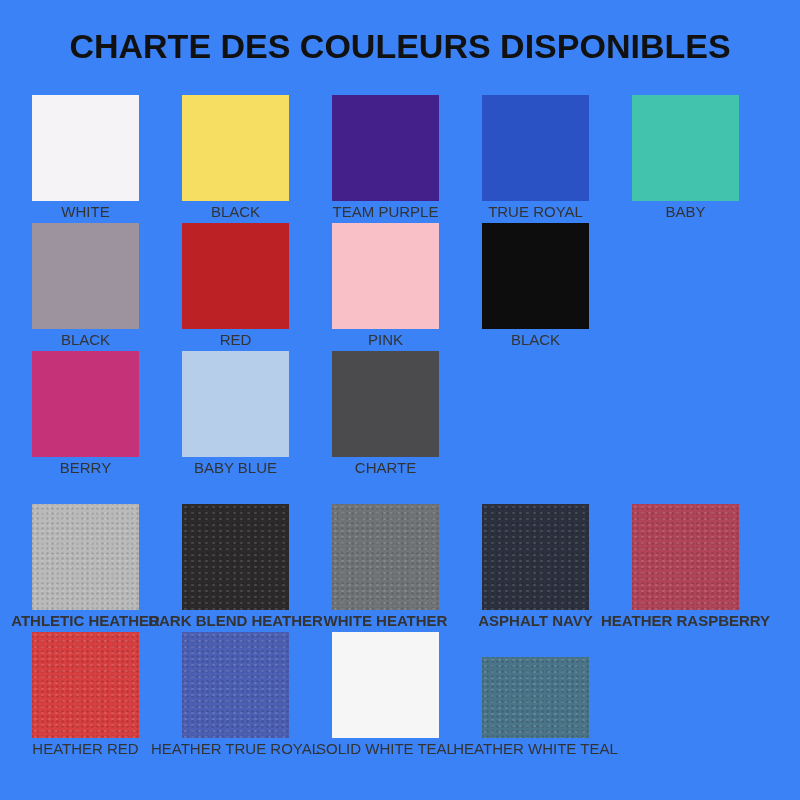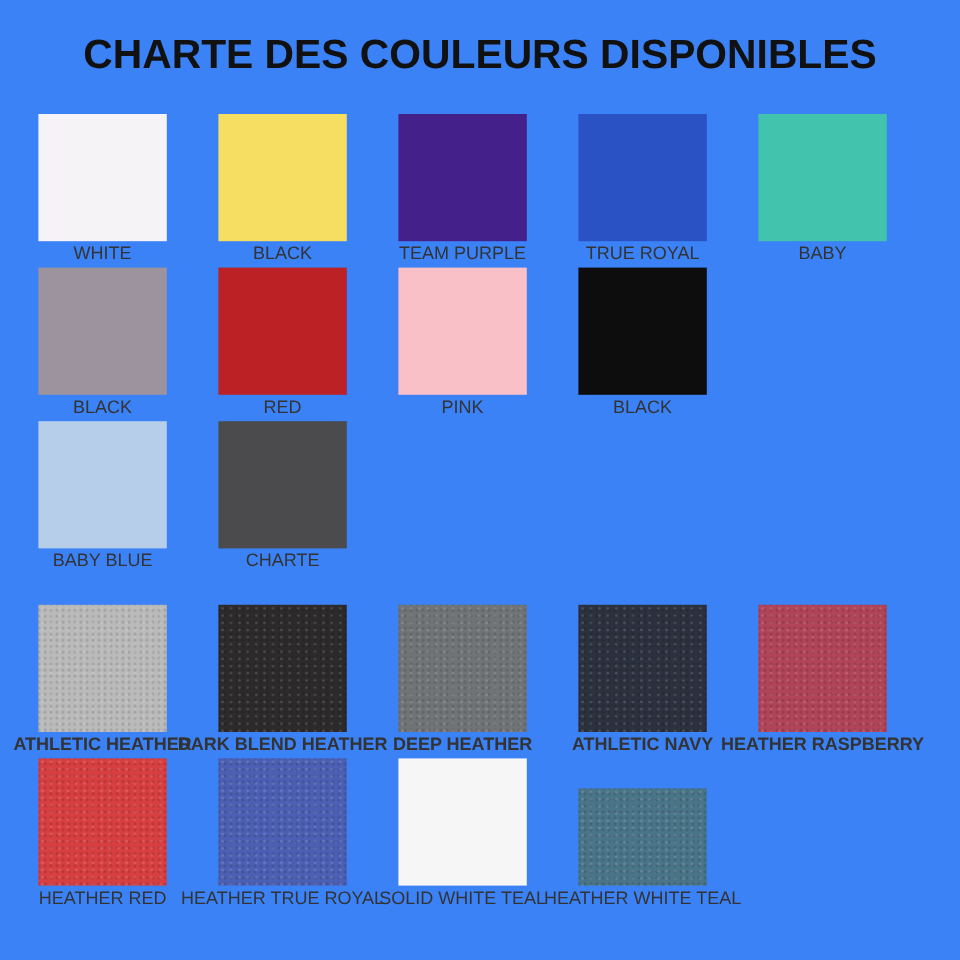--- a/index.html
+++ b/index.html
@@ -154,20 +154,28 @@
             <div class="swatch" style="background-color: rgb(13, 13, 13);"></div>
           </div>
           <div class="label-wrap">
             <div class="label">BLACK</div>
           </div>
         </div>
       </div>
       <div class="row">
         <div class="cell">
           <div class="swatch-wrap">
+            <div class="swatch" style="background-color: rgb(197, 50, 120);"></div>
+          </div>
+          <div class="label-wrap">
+            <div class="label">BERRY</div>
+          </div>
+        </div>
+        <div class="cell">
+          <div class="swatch-wrap">
             <div class="swatch" style="background-color: rgb(182, 206, 233);"></div>
           </div>
           <div class="label-wrap">
             <div class="label">BABY BLUE</div>
           </div>
         </div>
         <div class="cell">
           <div class="swatch-wrap">
             <div class="swatch" style="background-color: rgb(75, 75, 77);"></div>
           </div>
@@ -191,29 +199,29 @@
           </div>
           <div class="label-wrap">
             <div class="label">DARK BLEND HEATHER</div>
           </div>
         </div>
         <div class="cell">
           <div class="swatch-wrap">
             <div class="swatch heather" style="background-color: rgb(113, 116, 118);"></div>
           </div>
           <div class="label-wrap">
-            <div class="label">DEEP HEATHER</div>
+            <div class="label">WHITE HEATHER</div>
           </div>
         </div>
         <div class="cell">
           <div class="swatch-wrap">
             <div class="swatch heather" style="background-color: rgb(43, 49, 62);"></div>
           </div>
           <div class="label-wrap">
-            <div class="label">ATHLETIC NAVY</div>
+            <div class="label">ASPHALT NAVY</div>
           </div>
         </div>
         <div class="cell">
           <div class="swatch-wrap">
             <div class="swatch heather" style="background-color: rgb(176, 68, 88);"></div>
           </div>
           <div class="label-wrap">
             <div class="label">HEATHER RASPBERRY</div>
           </div>
         </div>

